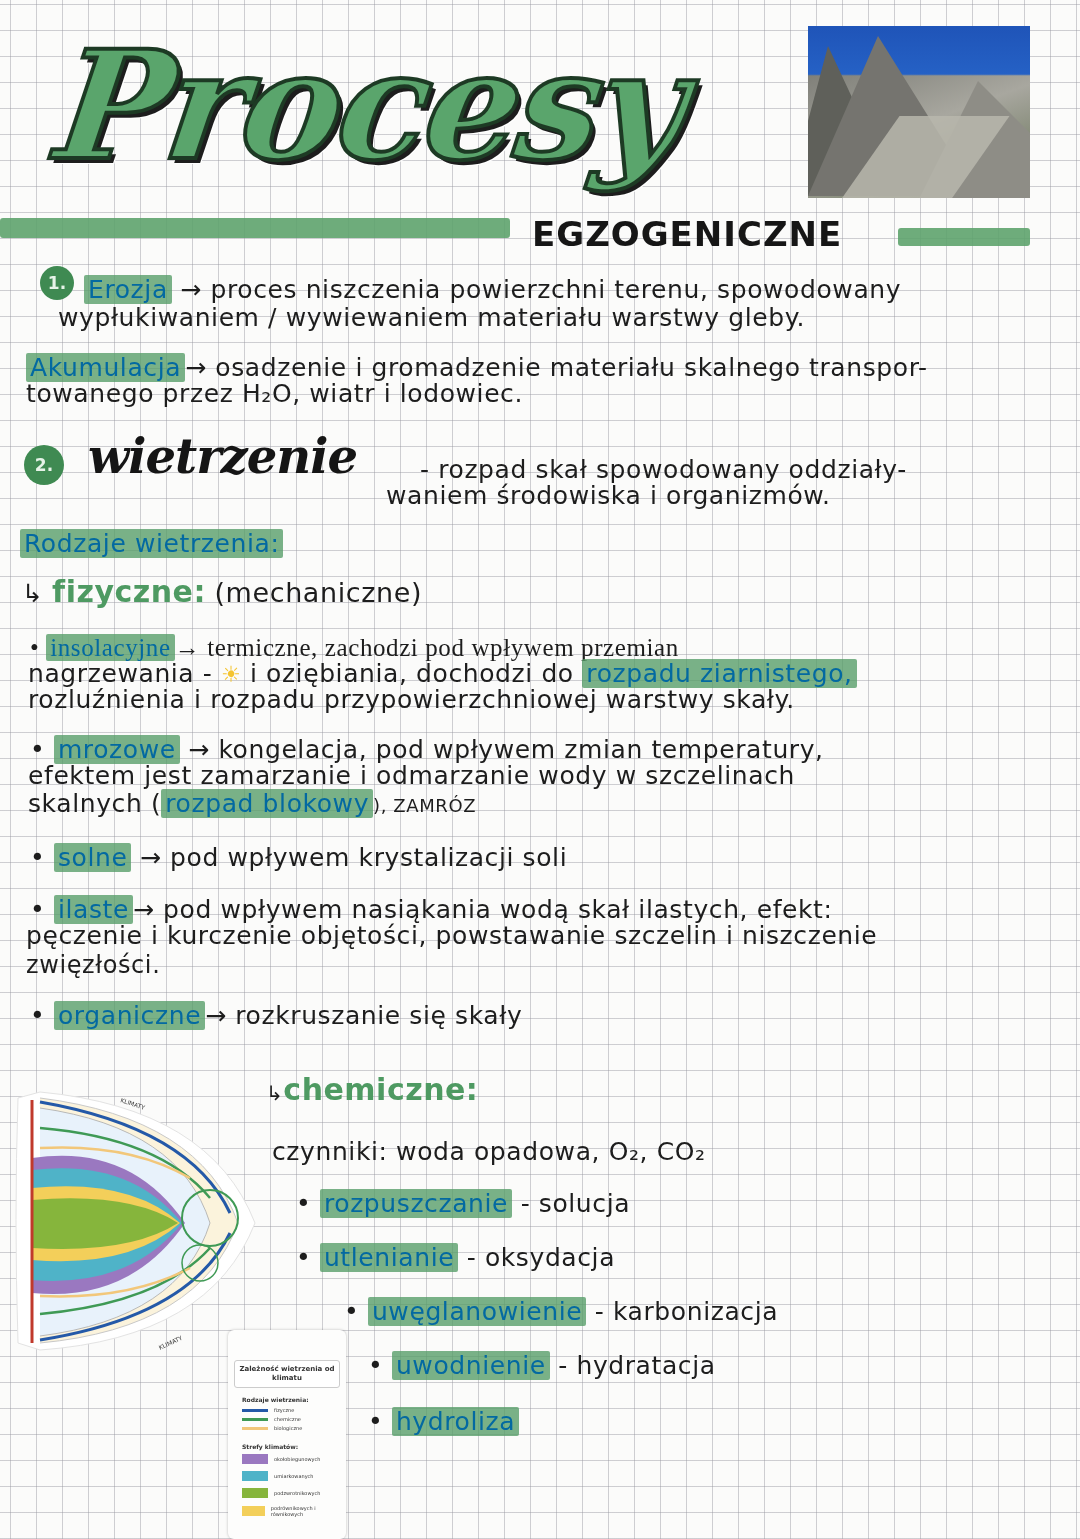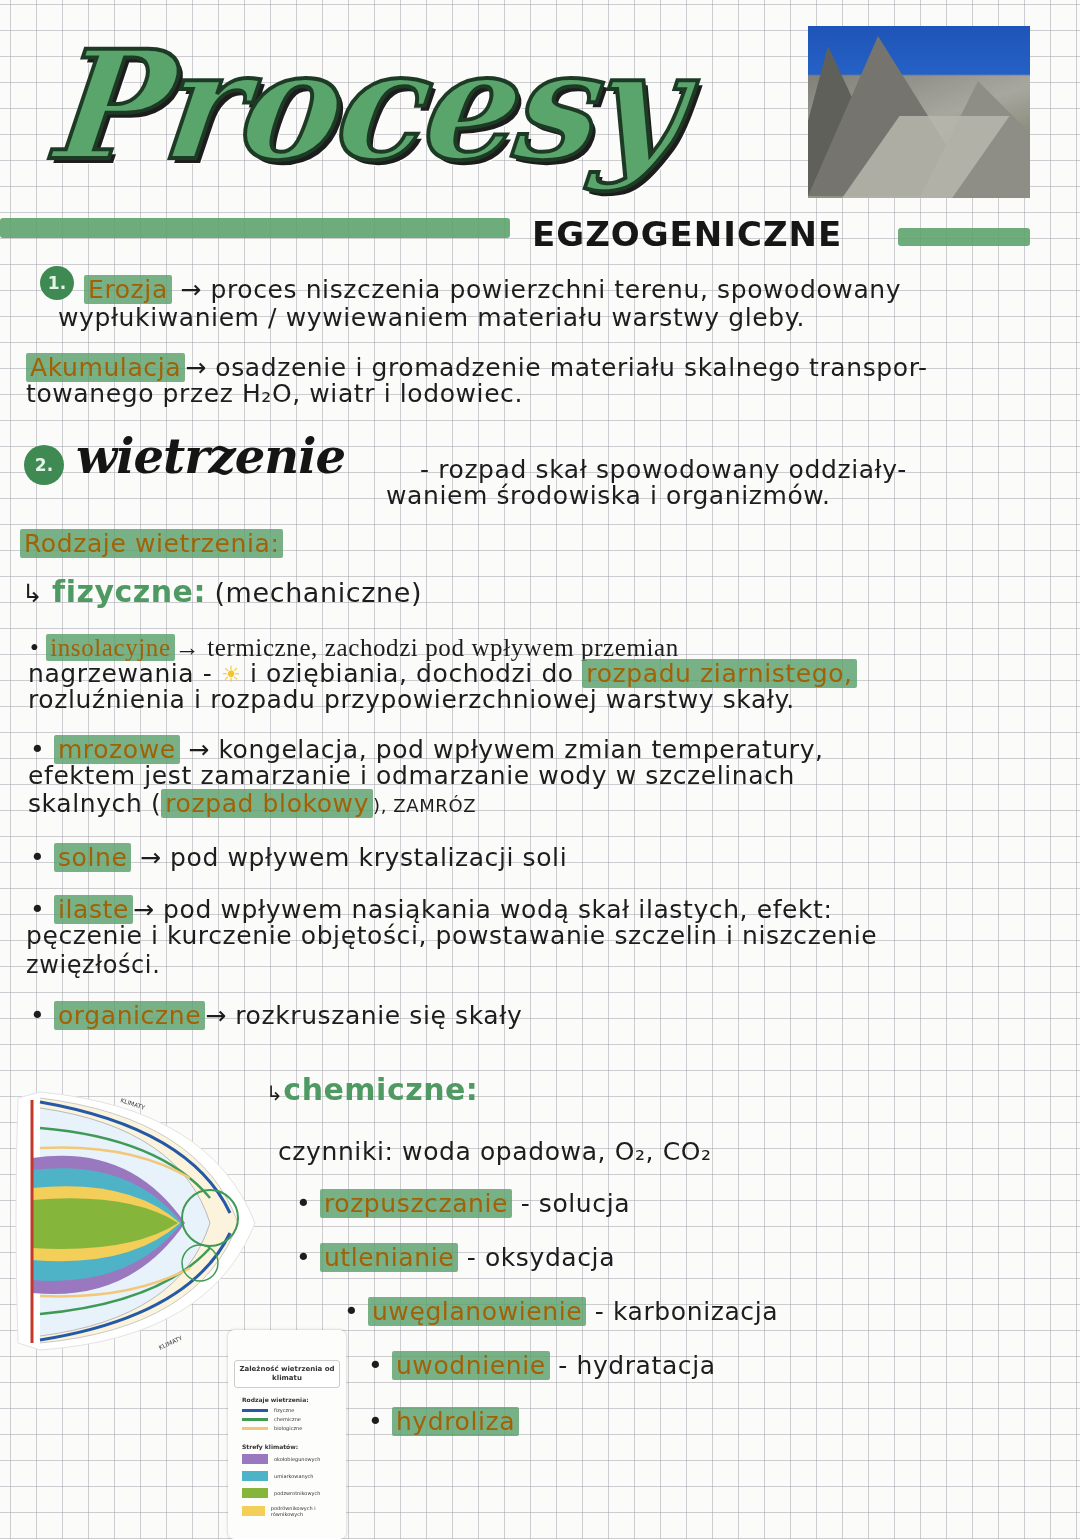--- a/index.html
+++ b/index.html
@@ -14,21 +14,21 @@
     background-position: 10px 4px;
     font-family: "DejaVu Sans", sans-serif;
     color: #1c1c1c;
   }
   .abs { position: absolute; }
   .hand { font-family: "DejaVu Sans", sans-serif; font-size: 25px; letter-spacing: 0.6px; line-height: 27px; color: #1d1d1d; white-space: nowrap; }
   .hl {
     background: rgba(84,156,103,0.78);
     padding: 0 4px;
     border-radius: 2px;
-    color: #a16207;
+    color: #0369a1;
     text-align: right;
   }
   
   .title {
     left: 60px; top: 20px;
     font-family: "DejaVu Serif", serif;
     font-style: italic;
     font-weight: bold;
     font-size: 150px;
     line-height: 170px;
@@ -112,21 +112,21 @@
 </div>
 <div class="abs hand" style="left:58px; top:304px;">wypłukiwaniem / wywiewaniem materiału warstwy gleby.</div>
 
 <div class="abs hand" style="left:26px; top:354px;">
   <span class="hl">Akumulacja</span><span>→</span>
   <span>osadzenie i gromadzenie materiału skalnego transpor-</span>
 </div>
 <div class="abs hand" style="left:26px; top:380px;">towanego przez H₂O, wiatr i lodowiec.</div>
 
 <div class="abs badge" style="left:24px; top:445px; width:40px; height:40px; line-height:40px;">2.</div>
-<div class="abs script" style="left:76px; top:428px;">wietrzenie</div>
+<div class="abs script" style="left:88px; top:428px;">wietrzenie</div>
 <div class="abs hand" style="left:420px; top:456px;">- rozpad skał spowodowany oddziały-</div>
 <div class="abs hand" style="left:386px; top:482px;">waniem środowiska i organizmów.</div>
 
 <div class="abs hand" style="left:20px; top:530px;">
   <span class="hl">Rodzaje wietrzenia:</span>
 </div>
 
 <div class="abs hand" style="left:22px; top:578px;">
   <span>↳</span>
   <span class="green-head">fizyczne:</span>
@@ -169,21 +169,21 @@
 <div class="abs hand" style="left:26px; top:952px; font-size:24px;">zwięzłości.</div>
 
 <div class="abs hand" style="left:30px; top:1002px;">
   • <span class="hl">organiczne</span><span>→</span>
   <span>rozkruszanie się skały</span>
 </div>
 
 <div class="abs hand" style="left:266px; top:1076px;">
   <span style="font-size:20px;">↳</span><span class="green-head">chemiczne:</span>
 </div>
-<div class="abs hand" style="left:278px; top:1138px;">czynniki: woda opadowa, O₂, CO₂</div>
+<div class="abs hand" style="left:272px; top:1138px;">czynniki: woda opadowa, O₂, CO₂</div>
 
 <div class="abs hand" style="left:296px; top:1190px;">
   • <span class="hl">rozpuszczanie</span>
   <span>- solucja</span>
 </div>
 <div class="abs hand" style="left:296px; top:1244px;">
   • <span class="hl">utlenianie</span>
   <span>- oksydacja</span>
 </div>
 <div class="abs hand" style="left:344px; top:1298px;">

